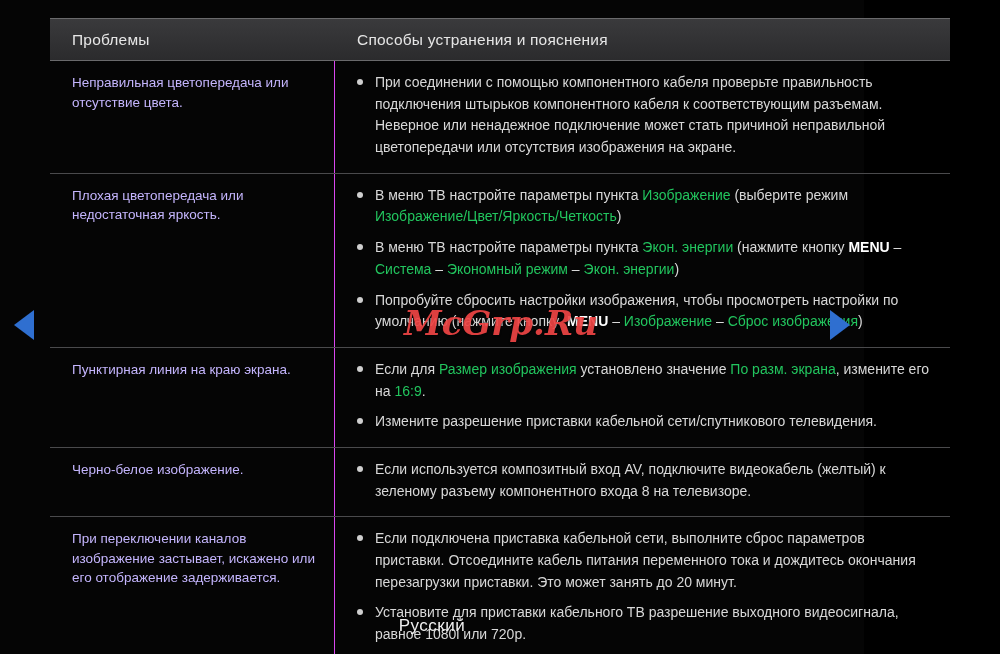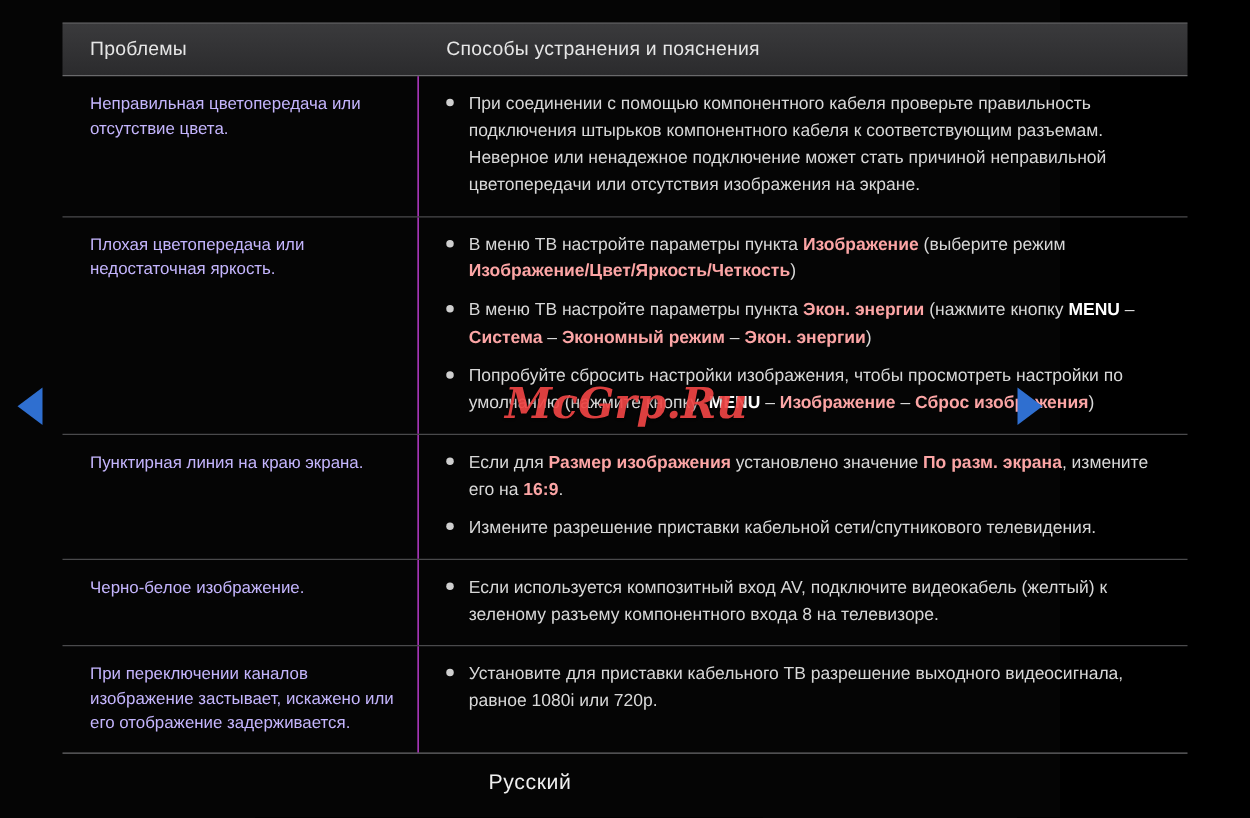--- a/index.html
+++ b/index.html
@@ -7,20 +7,21 @@
     width:1000px;height:654px;
     font-family:"Liberation Sans", sans-serif;
     color:#e8e8e8;
     overflow:hidden;
     position:relative;
   }
   .page{
     position:absolute;
     left:0;top:0;width:848px;height:654px;
     background:#050505;
+    padding-left:16px;
   }
   .table{
     position:absolute;
     left:50px;top:18px;width:900px;
   }
   .thead{
     display:flex;
     background:linear-gradient(180deg,#3a3a3c 0%,#2b2b2d 100%);
     border-top:1px solid #6a6a6c;
     border-bottom:1px solid #6a6a6c;
@@ -64,21 +65,21 @@
     color:#d8d8d8;
   }
   .bullet-item:last-child{margin-bottom:2px;}
   .dot{
     flex:0 0 auto;
     width:6px;height:6px;border-radius:50%;
     background:#cfcfcf;
     margin:7px 12px 0 4px;
   }
   .btxt{flex:1;}
-  .hl{color:#fca5a5;font-weight:bold;}
+  .hl{color:#22c55e;font-weight:normal;}
   .bold-white{color:#ffffff;font-weight:bold;}
   .arrow{
     position:absolute;
     top:310px;
     width:0;height:0;
   }
   .arrow-left{
     left:14px;
     border-top:15px solid transparent;
     border-bottom:15px solid transparent;
@@ -173,20 +174,24 @@
           <span class="btxt">Если используется композитный вход AV, подключите видеокабель (желтый) к зеленому разъему компонентного входа 8 на телевизоре.</span>
         </div>
       </div>
     </div>
 
     <div class="row">
       <div class="cell-problem">При переключении каналов изображение застывает, искажено или его отображение задерживается.</div>
       <div class="cell-sol">
         <div class="bullet-item">
           <span class="dot"></span>
+          <span class="btxt">Если подключена приставка кабельной сети, выполните сброс параметров приставки. Отсоедините кабель питания переменного тока и дождитесь окончания перезагрузки приставки. Это может занять до 20 минут.</span>
+        </div>
+        <div class="bullet-item">
+          <span class="dot"></span>
           <span class="btxt">Установите для приставки кабельного ТВ разрешение выходного видеосигнала, равное 1080i или 720p.</span>
         </div>
       </div>
     </div>
 
   </div>
 
   <div class="arrow arrow-left"></div>
   <div class="arrow arrow-right"></div>
 

